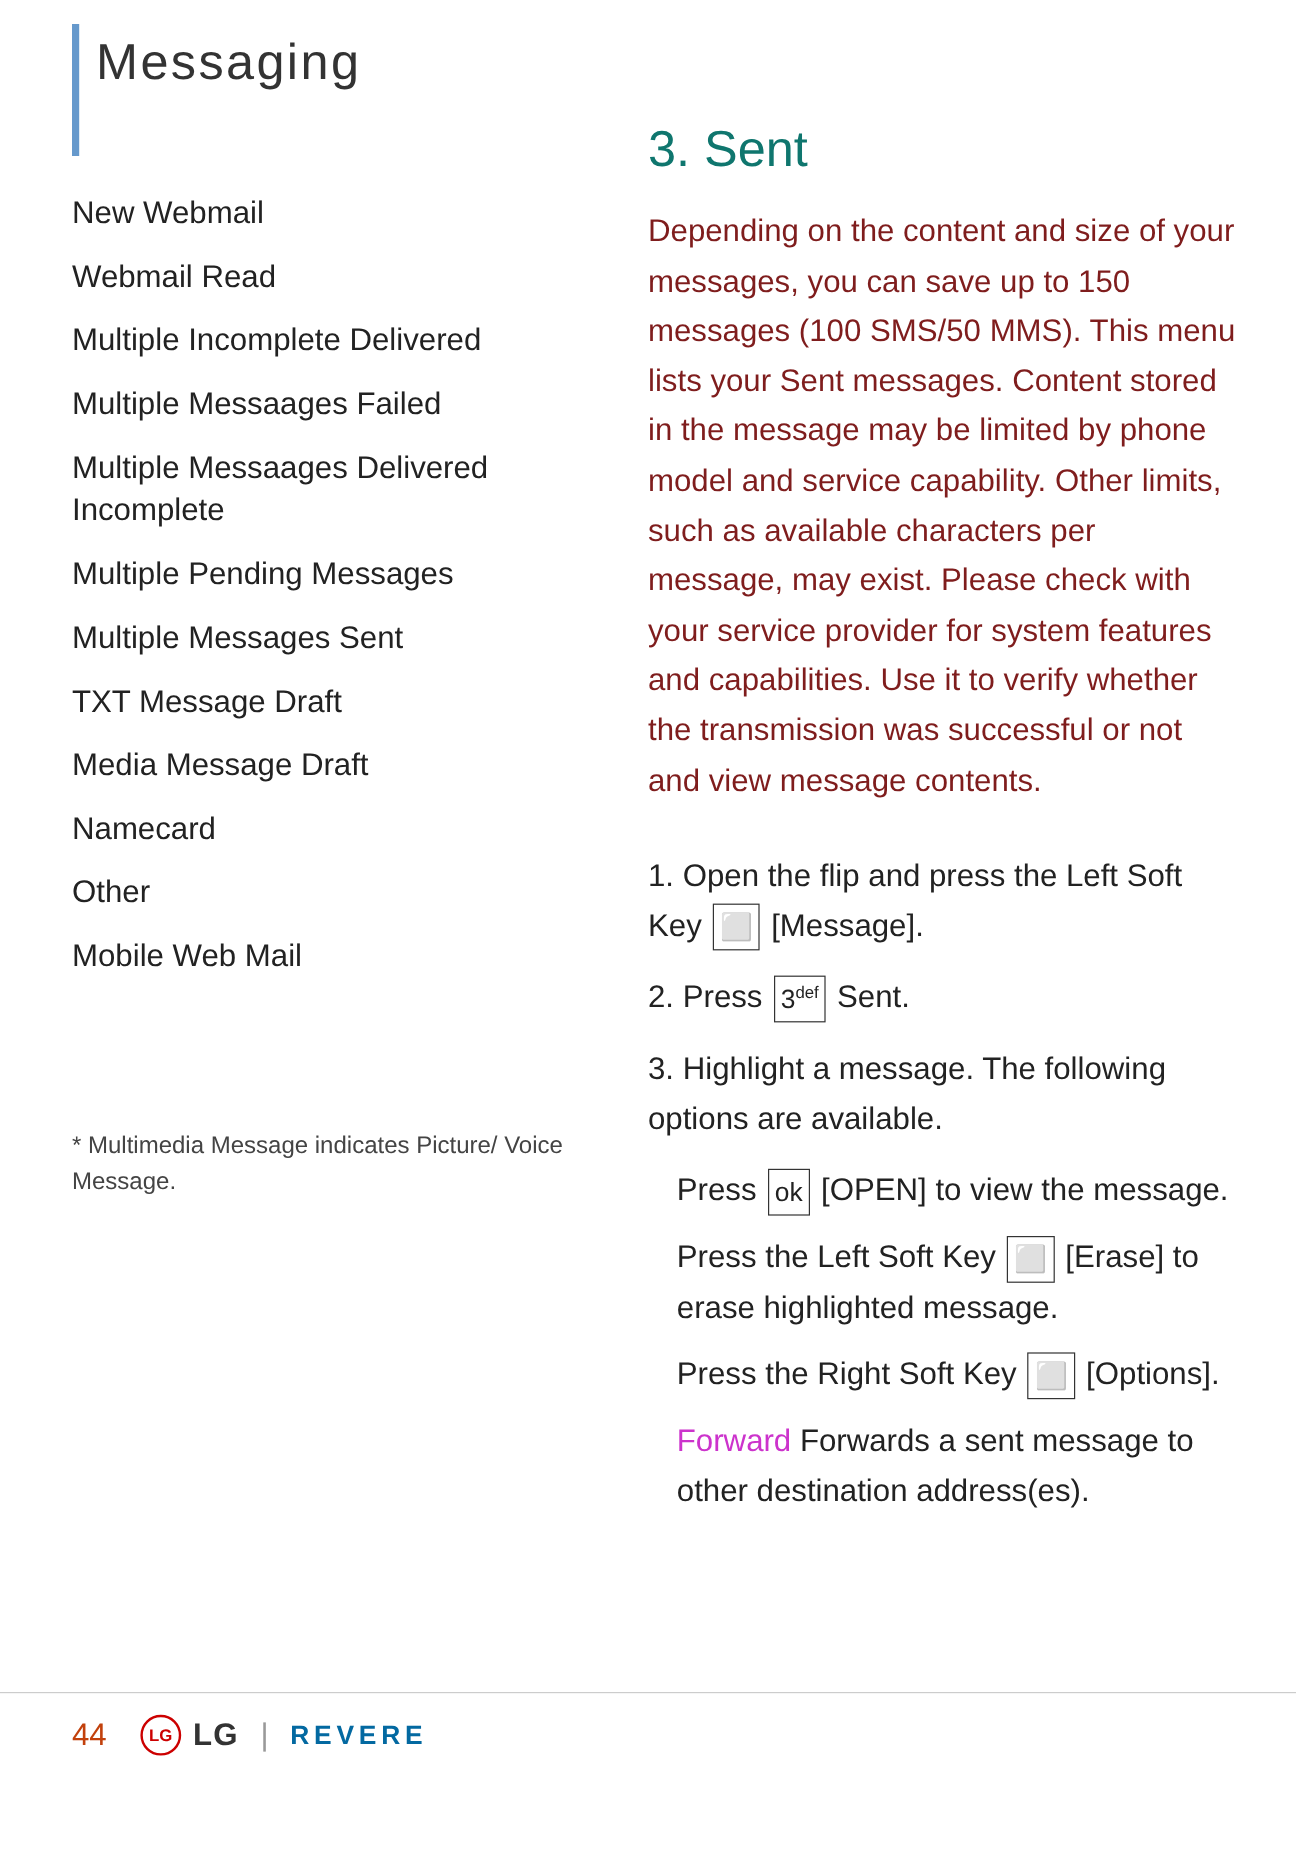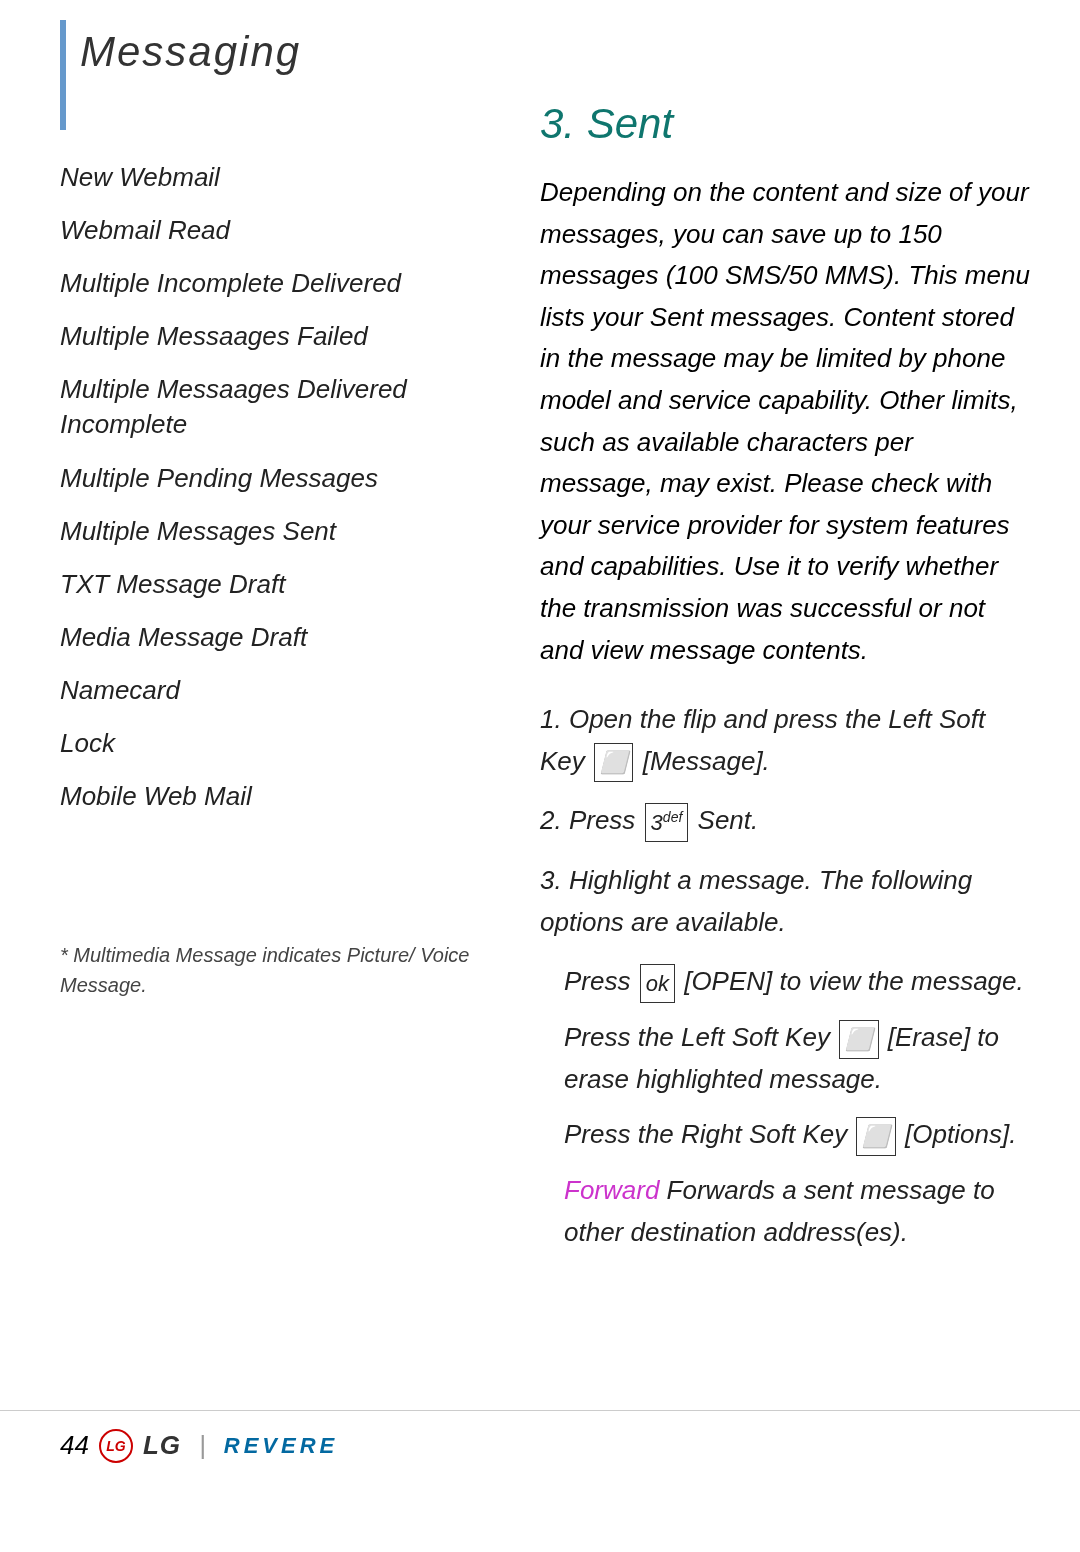--- a/index.html
+++ b/index.html
@@ -15,21 +15,20 @@
       font-family: Arial, sans-serif;
       position: relative;
       overflow: hidden;
     }
 
     .page-container {
       width: 1080px;
       height: 1480px;
       background: #fff;
       position: relative;
-      font-style: italic;
     }
 
     
     .left-accent {
       position: absolute;
       top: 20px;
       left: 60px;
       width: 6px;
       height: 110px;
       background: #6699cc;
@@ -81,23 +80,23 @@
 
     .section-title {
       font-size: 42px;
       font-weight: 400;
       color: #0f766e;
       margin-bottom: 24px;
     }
 
     .section-body {
       font-size: 26px;
-      color: #000000;
+      color: #7f1d1d;
       line-height: 1.6;
-      margin-bottom: 28px;
+      margin-bottom: 38px;
     }
 
     .step {
       font-size: 26px;
       color: #222222;
       line-height: 1.6;
       margin-bottom: 18px;
       padding-left: 0;
     }
 
@@ -131,21 +130,22 @@
       width: 1080px;
       height: 70px;
       border-top: 1.5px solid #cccccc;
       display: flex;
       align-items: center;
       padding: 0 60px;
     }
 
     .footer-page-num {
       font-size: 26px;
-      color: #000000;
+      color: #c2410c;
+      margin-right: 18px;
     }
 
     .footer-logo {
       display: flex;
       align-items: center;
       gap: 10px;
     }
 
     .lg-circle {
       width: 34px;
@@ -195,21 +195,21 @@
   <div class="menu-item">New Webmail</div>
       <div class="menu-item">Webmail Read</div>
       <div class="menu-item">Multiple Incomplete Delivered</div>
       <div class="menu-item">Multiple Messaages Failed</div>
       <div class="menu-item">Multiple Messaages Delivered Incomplete</div>
       <div class="menu-item">Multiple Pending Messages</div>
       <div class="menu-item">Multiple Messages Sent</div>
       <div class="menu-item">TXT Message Draft</div>
       <div class="menu-item">Media Message Draft</div>
       <div class="menu-item">Namecard</div>
-      <div class="menu-item">Lock</div>
+      <div class="menu-item">Other</div>
       <div class="menu-item">Mobile Web Mail</div>
     </div>
 
   <div class="footnote">* Multimedia Message indicates Picture/ Voice Message.</div>
 
   <div class="right-column">
 
     <div class="section-title">3. Sent</div>
 
     <div class="section-body">Depending on the content and size of your messages, you can save up to 150 messages (100 SMS/50 MMS). This menu lists your Sent messages. Content stored in the message may be limited by phone model and service capability. Other limits, such as available characters per message, may exist. Please check with your service provider for system features and capabilities. Use it to verify whether the transmission was successful or not and view message contents.</div>

